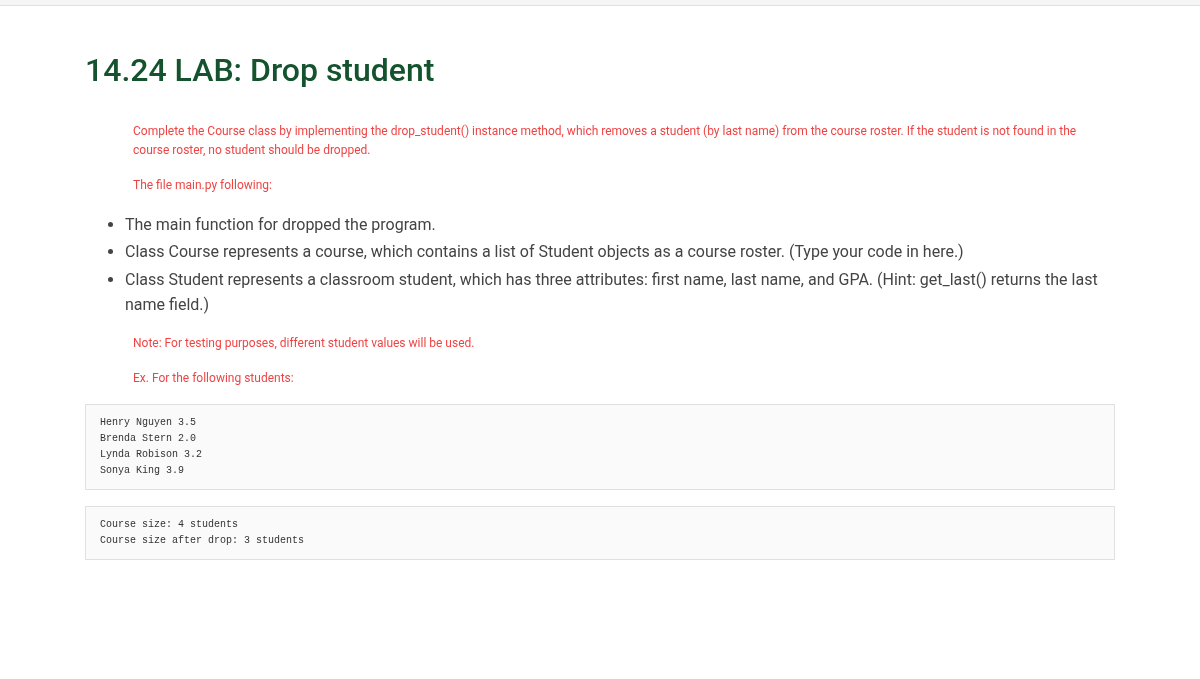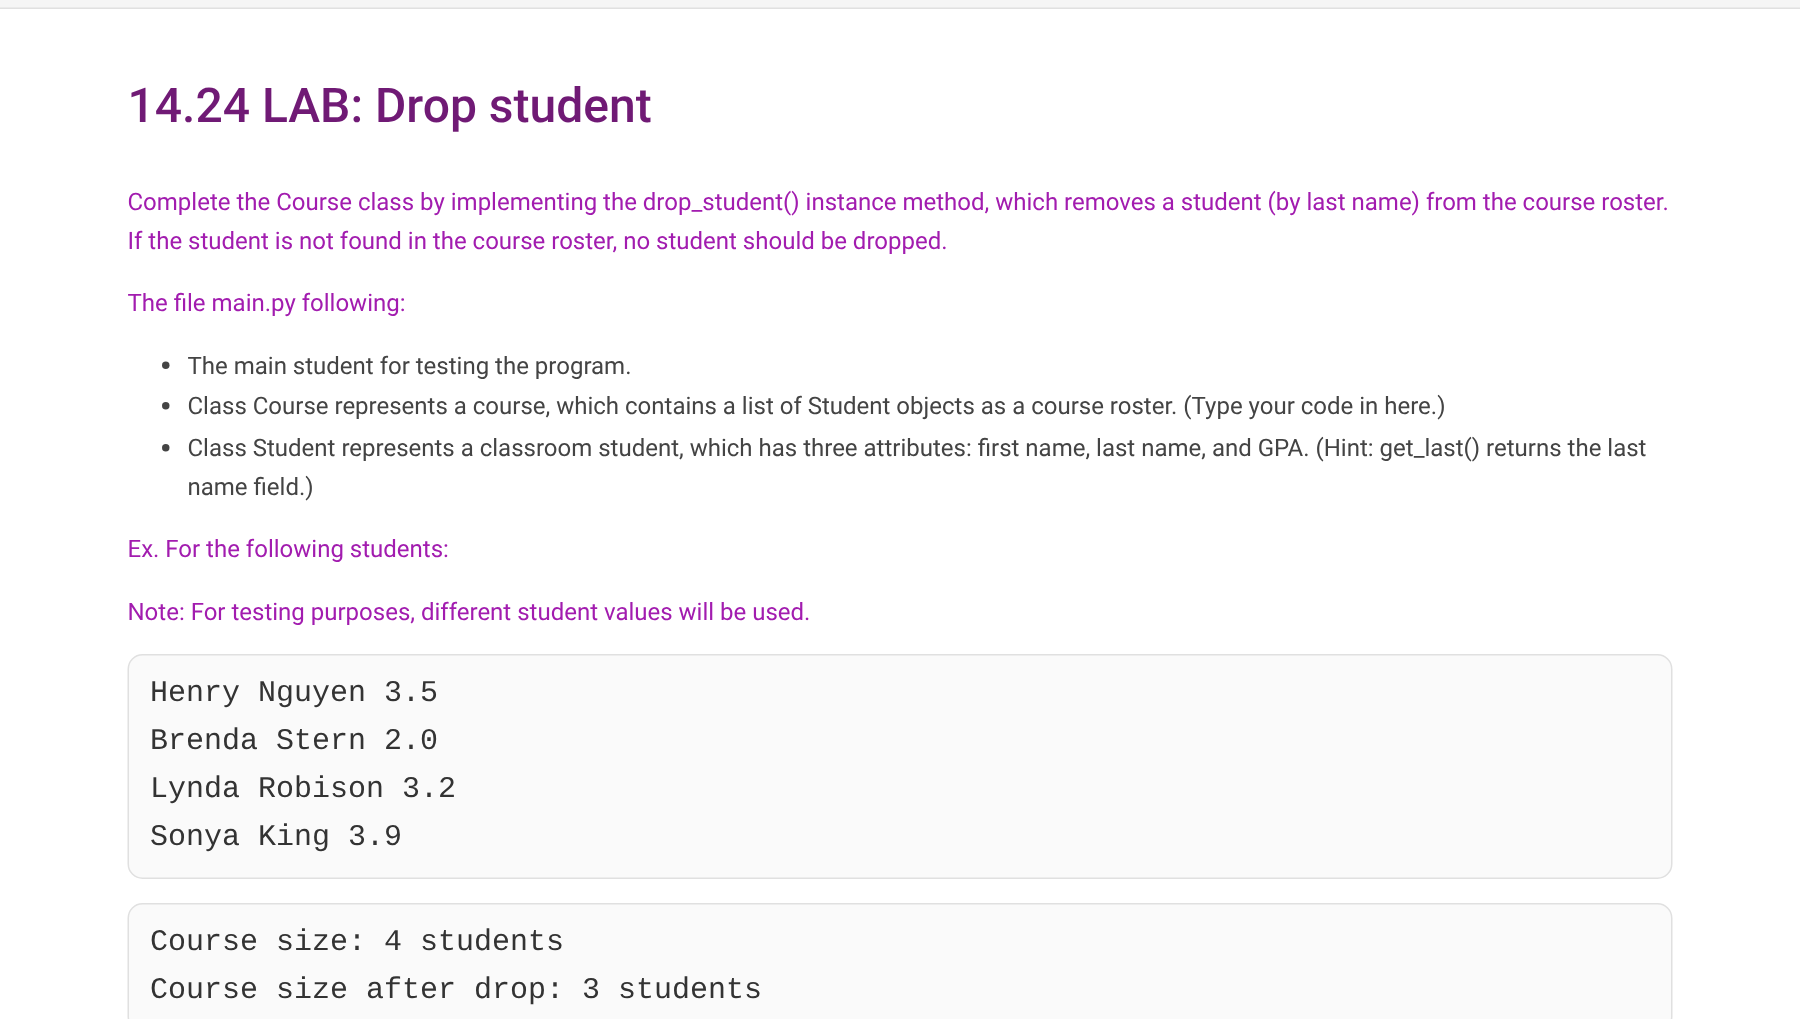--- a/index.html
+++ b/index.html
@@ -19,75 +19,76 @@
       border-bottom: 1px solid #e0e0e0;
     }
     .container {
       max-width: 1140px;
       margin: 0 auto;
       padding: 40px 55px 20px 55px;
     }
     h1.title {
       font-size: 32px;
       font-weight: 500;
-      color: #701a75;
+      color: #14532d;
       margin-bottom: 28px;
     }
     p.body-text {
-      font-size: 16px;
-      color: #a21caf;
+      font-size: 12px;
+      color: #ef4444;
       margin-bottom: 16px;
       line-height: 1.6;
+      margin-left: 48px;
     }
     ul.bullet-list {
       list-style-type: disc;
       padding-left: 40px;
       margin-bottom: 16px;
     }
     ul.bullet-list li {
       font-size: 16px;
       color: #444444;
       line-height: 1.6;
       margin-bottom: 2px;
     }
     pre.code-block {
       background: #fafafa;
       border: 1px solid #e0e0e0;
-      border-radius: 10px;
+      border-radius: 0;
       padding: 10px 14px;
       font-family: "Courier New", Courier, monospace;
-      font-size: 20px;
+      font-size: 10px;
       color: #333333;
       line-height: 1.6;
       margin-bottom: 16px;
       white-space: pre;
       overflow-x: auto;
     }
   </style>
 </head>
 <body>
 
 <div class="top-border"></div>
 
 <div class="container">
   <h1 class="title">14.24 LAB: Drop student</h1>
 
   <p class="body-text">Complete the Course class by implementing the drop_student() instance method, which removes a student (by last name) from the course roster. If the student is not found in the course roster, no student should be dropped.</p>
 
   <p class="body-text">The file main.py following:</p>
 
   <ul class="bullet-list">
-    <li>The main student for testing the program.</li>
+    <li>The main function for dropped the program.</li>
     <li>Class Course represents a course, which contains a list of Student objects as a course roster. (Type your code in here.)</li>
     <li>Class Student represents a classroom student, which has three attributes: first name, last name, and GPA. (Hint: get_last() returns the last name field.)</li>
   </ul>
 
+  <p class="body-text">Note: For testing purposes, different student values will be used.</p>
+
   <p class="body-text">Ex. For the following students:</p>
-
-  <p class="body-text">Note: For testing purposes, different student values will be used.</p>
 
   <pre class="code-block">Henry Nguyen 3.5
 Brenda Stern 2.0
 Lynda Robison 3.2
 Sonya King 3.9</pre>
 
 
   <pre class="code-block">Course size: 4 students
 Course size after drop: 3 students</pre>
 </div>

